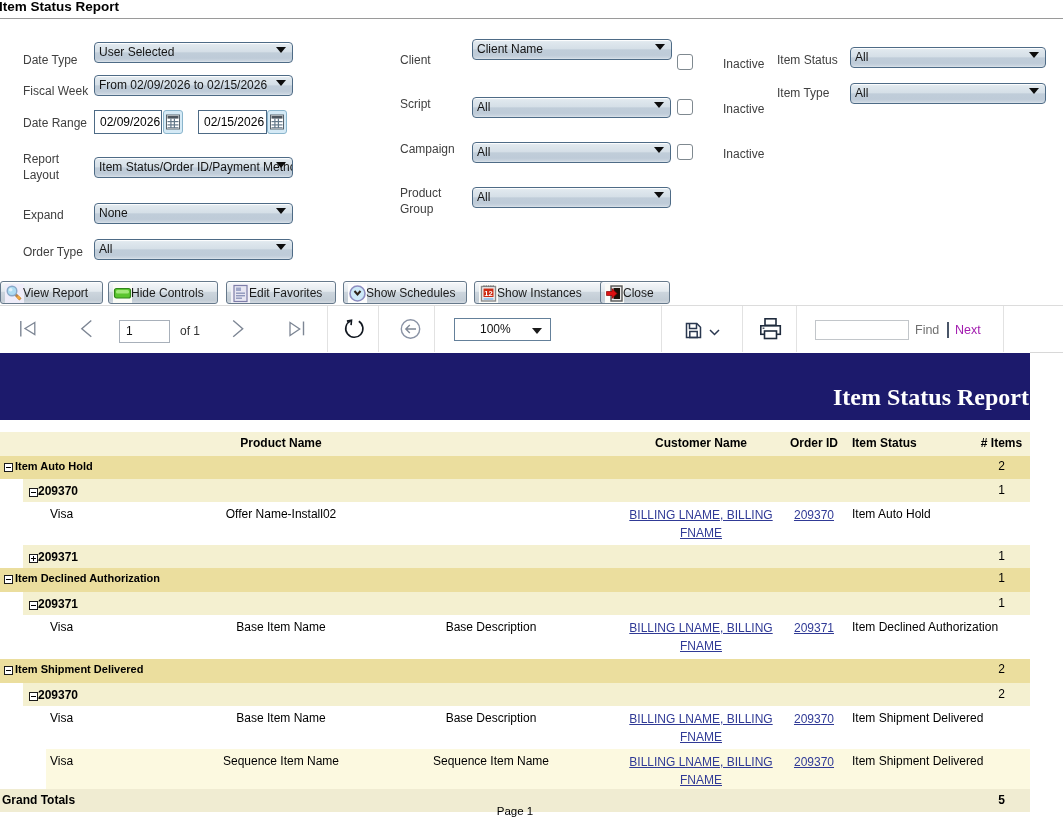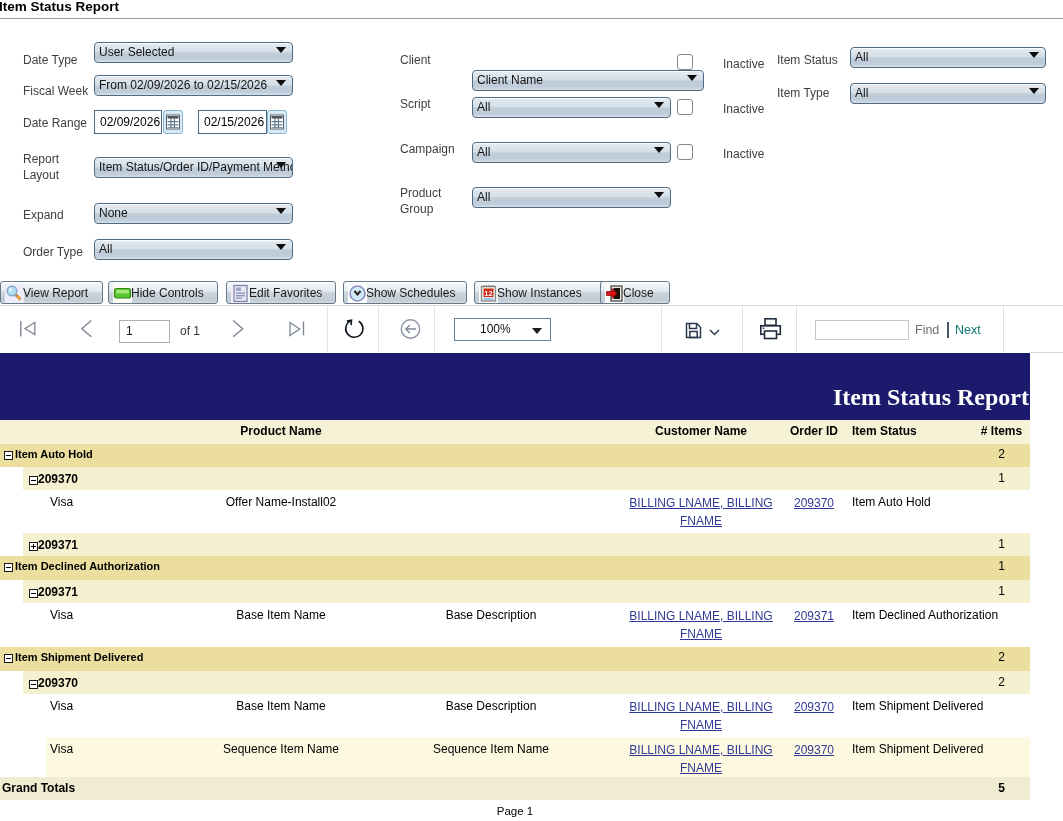--- a/index.html
+++ b/index.html
@@ -14,21 +14,21 @@
 .ti { position:absolute; background:#fff; border:1px solid #4d6a85; font-size:12px; color:#000; line-height:22px; padding-left:5px; }
 .cb { position:absolute; width:16px; height:16px; background:#fff; border:1.5px solid #7f8990; border-radius:3px; }
 .btn { position:absolute; height:23px; border:1px solid #66798b; border-radius:3px;
   background:linear-gradient(180deg,#f6f8fa 0%,#e3e9ee 44%,#ccd5dd 50%,#c2ccd5 86%,#d2d9e0 100%);
   box-shadow: inset 0 1px 0 rgba(255,255,255,.85);
   font-size:12px; color:#1b1b1b; }
 .btn .ic { position:absolute; left:4px; top:2px; width:19px; height:19px; background:#fcfcfa; }
 .btn .tx { position:absolute; left:22px; right:0; top:4px; }
 .sep { position:absolute; width:1px; background:#e2e2e2; top:306px; height:46px; }
 .navtx { position:absolute; font-size:12px; color:#333; }
-.rrow { position:absolute; left:0; width:1030px; }
+.rrow { position:absolute; left:0; width:1030px;margin-top:12px; }
 .g1 { background:#ebde9e; }
 .g2 { background:#f4f0d0; }
 .cell { position:absolute; font-size:12px; color:#000; white-space:nowrap; }
 .ctr { text-align:center; }
 .gh { font-weight:bold; font-size:12px; }
 .boxpm { position:absolute; width:9px; height:9px; border:1px solid #1a1a1a; background:#fff; }
 .boxpm .h { position:absolute; left:1px; top:3px; width:5px; height:1px; background:#000; }
 .boxpm .v { position:absolute; left:3px; top:1px; width:1px; height:5px; background:#000; }
 a.lnk { color:#303a96; text-decoration:underline; }
 </style>
@@ -73,21 +73,21 @@
   <rect x="4.5" y="17.2" width="11" height="0.9" fill="#64798a"></rect>
 </svg></div>
 <div class="combo" style="left:94px; top:157px; width:199px;">Item Status/Order ID/Payment Method<span class="arr"></span></div>
 <div class="combo" style="left:94px; top:203px; width:199px;">None<span class="arr"></span></div>
 <div class="combo" style="left:94px; top:239px; width:199px;">All<span class="arr"></span></div>
 
 <div class="lbl" style="left:378px; top:52px;">Client</div>
 <div class="lbl" style="left:378px; top:96px;">Script</div>
 <div class="lbl" style="left:378px; top:141px;">Campaign</div>
 <div class="lbl" style="left:378px; top:185px;">Product<br>Group</div>
-<div class="combo" style="left:472px; top:70px; width:232px;">Client Name<span class="arr"></span></div>
+<div class="combo" style="left:472px; top:39px; width:200px;">Client Name<span class="arr"></span></div>
 <div class="combo" style="left:472px; top:97px; width:199px;">All<span class="arr"></span></div>
 <div class="combo" style="left:472px; top:142px; width:199px;">All<span class="arr"></span></div>
 <div class="combo" style="left:472px; top:187px; width:199px;">All<span class="arr"></span></div>
 <div class="cb" style="left:677px; top:54px;"></div>
 <div class="lbl" style="left:701px; top:56px;">Inactive</div>
 <div class="cb" style="left:677px; top:99px;"></div>
 <div class="lbl" style="left:701px; top:101px;">Inactive</div>
 <div class="cb" style="left:677px; top:144px;"></div>
 <div class="lbl" style="left:701px; top:146px;">Inactive</div>
 
@@ -208,21 +208,21 @@
 </svg>
 <svg class="abs" style="left:758px; top:317px;" width="25" height="25" viewBox="0 0 25 25">
   <rect x="7" y="1.8" width="11" height="6.5" stroke="#1f2b3d" stroke-width="1.6" fill="none"></rect>
   <rect x="2.8" y="8.8" width="19.5" height="8.5" stroke="#1f2b3d" stroke-width="1.6" fill="none"></rect>
   <rect x="6.5" y="14" width="12" height="7.5" stroke="#1f2b3d" stroke-width="1.6" fill="#fff"></rect>
   <rect x="4.6" y="10.6" width="1.8" height="1.2" fill="#1f2b3d"></rect>
 </svg>
 <div class="abs" style="left:815px; top:320px; width:94px; height:20px; border:1px solid #c2c6ca; background:#fff;"></div>
 <div class="navtx" style="left:915px; top:323px; color:#707070; font-size:12.5px;">Find</div>
 <div class="abs" style="left:947px; top:322px; width:2px; height:16px; background:#4a5568;"></div>
-<div class="navtx" style="left:955px; top:323px; color:#0f766e; font-size:12.5px;">Next</div>
+<div class="navtx" style="left:955px; top:323px; color:#a21caf; font-size:12.5px;">Next</div>
 
 <div class="abs" style="left:0; top:353px; width:1030px; height:67px; background:#1c1a6c;">
   <div class="abs" style="right:1px; top:31px; font-family:'Liberation Serif',serif; font-weight:bold; font-size:24px; line-height:26px; color:#fff; white-space:nowrap;">Item Status Report</div>
 </div>
 
 <div class="rrow" style="top:420px; height:24px; background:#f6f2d6;">
   <div class="cell ctr gh" style="left:198px; width:166px; top:4px;">Product Name</div>
   <div class="cell ctr gh" style="left:617px; width:168px; top:4px;">Customer Name</div>
   <div class="cell ctr gh" style="left:785px; width:58px; top:4px;">Order ID</div>
   <div class="cell gh" style="left:852px; width:120px; top:4px;">Item Status</div>

